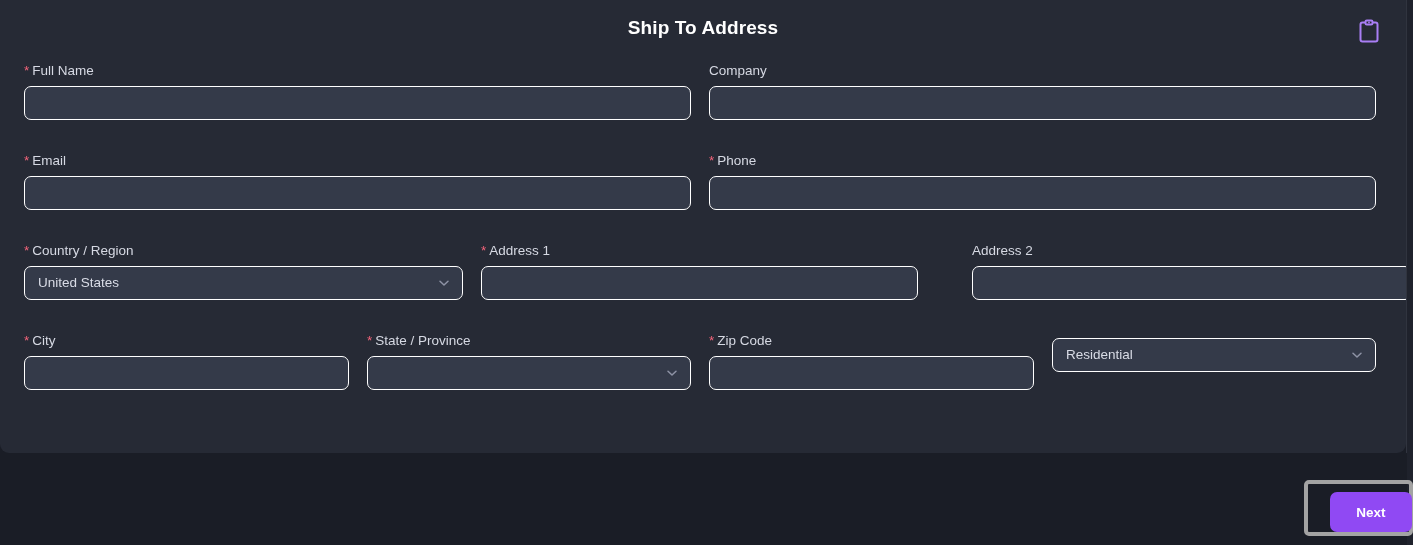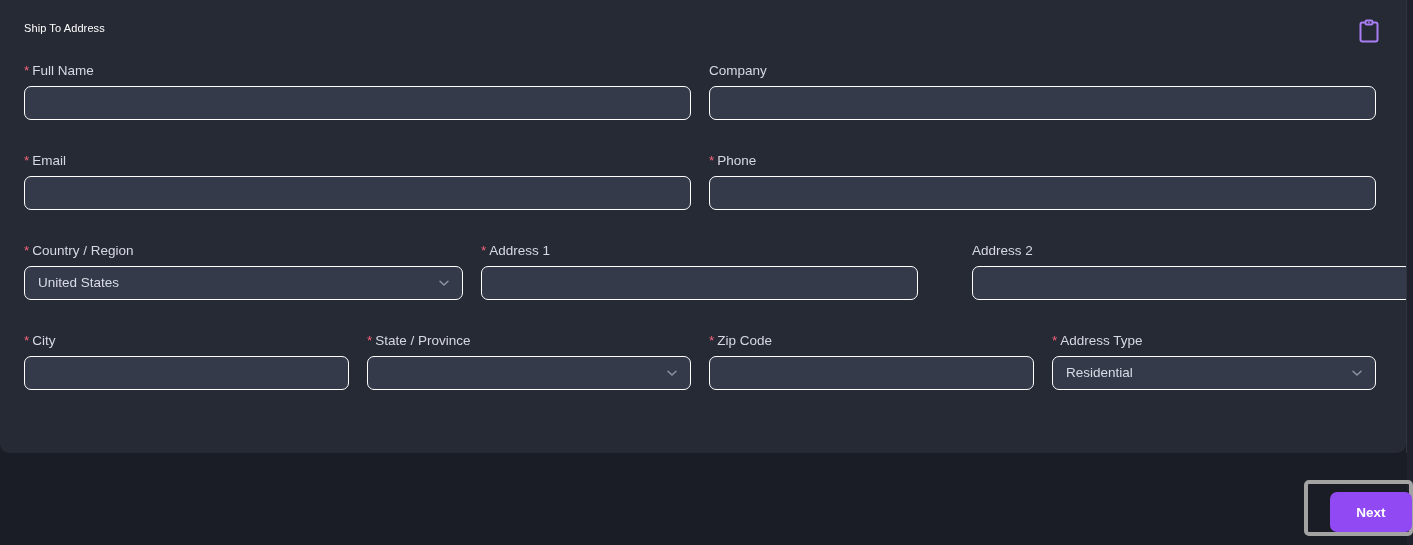--- a/index.html
+++ b/index.html
@@ -31,25 +31,26 @@
 
   .card-header {
     position: absolute;
     left: 24px;
     top: 16px;
     right: 24px;
     height: 30px;
   }
 
   .card-title {
-    font-size: 11px;
-    font-weight: normal;
+    font-size: 19px;
+    font-weight: bold;
     color: #ffffff;
     letter-spacing: 0.1px;
     line-height: 24px;
+    text-align: center;
   }
 
   .header-icon {
     position: absolute;
     right: 0;
     top: 2px;
     width: 26px;
     height: 26px;
     display: flex;
     align-items: center;
@@ -272,21 +273,20 @@
           </svg>
         </div>
       </div>
       <div class="field" style="left:709px; width:325px;">
         <label class="field-label"><span class="req">*</span><span>Zip Code</span></label>
         <div class="control">
           <span class="control-value"></span>
         </div>
       </div>
       <div class="field" style="left:1052px; width:324px;">
-        <label class="field-label"><span class="req">*</span><span>Address Type</span></label>
         <div class="control select">
           <span class="control-value">Residential</span>
           <svg class="chev" viewBox="0 0 14 14" fill="none">
             <path d="M3 5.2 L7 9 L11 5.2" stroke="#8e93a5" stroke-width="1.5" stroke-linecap="round" stroke-linejoin="round"></path>
           </svg>
         </div>
       </div>
     </div>
 
   </div>

